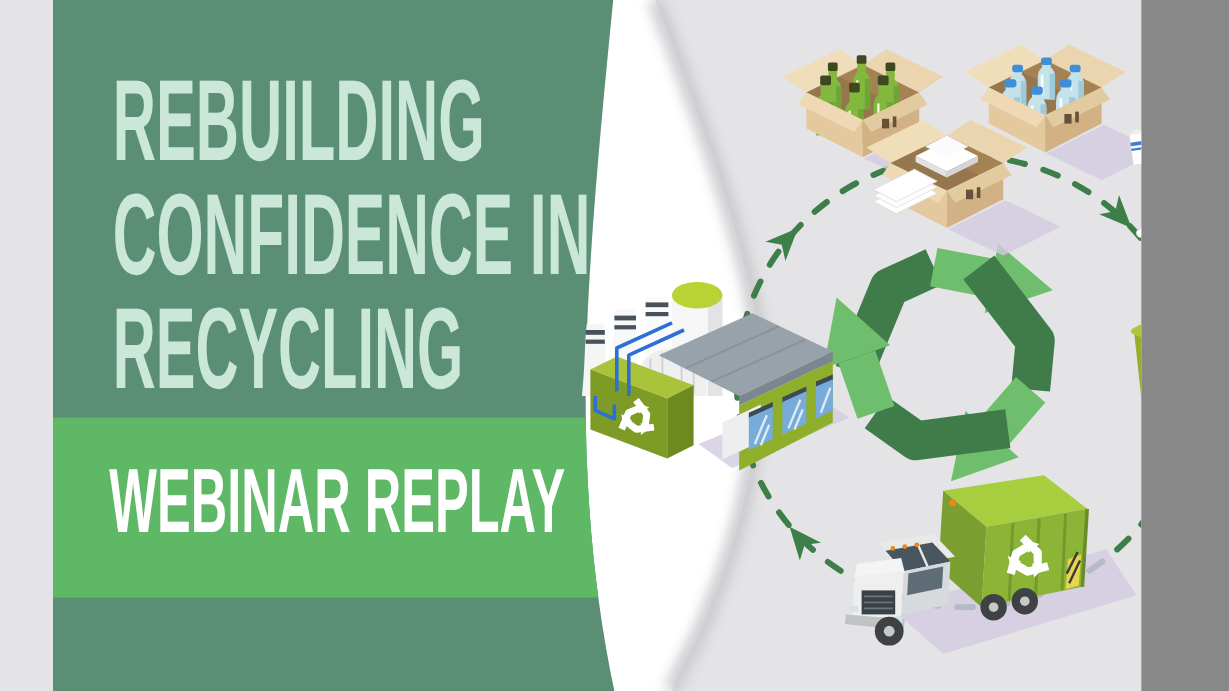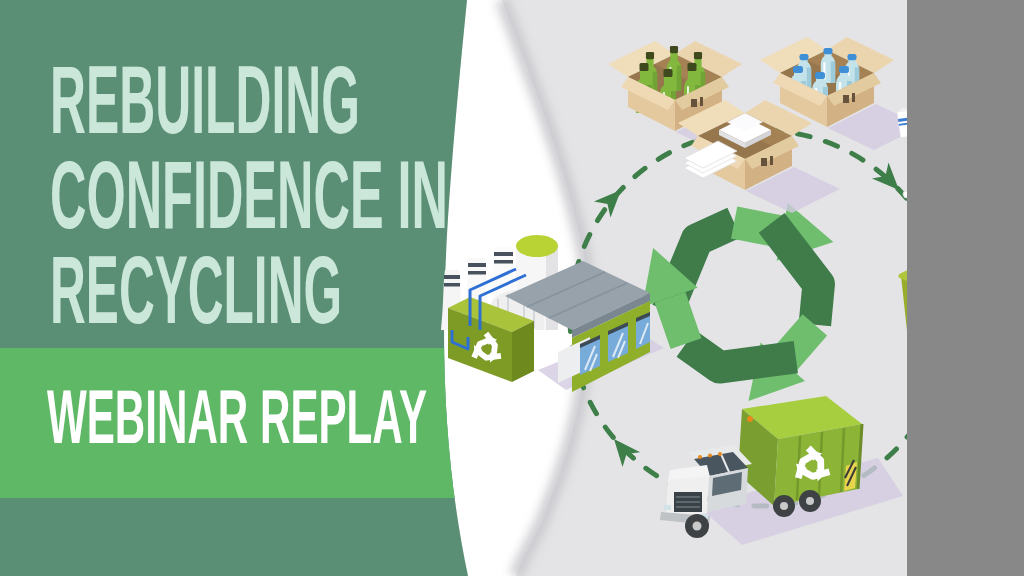--- a/index.html
+++ b/index.html
@@ -1,19 +1,20 @@
 <!DOCTYPE html>
 <html style="--panel: #5B8F75; --band: #5FB866; --mint: #CBE7DA; --white: #FFFFFF; --bg: #E4E4E6; --dash: #3E7E49; --sym_dark: #3F7C4A; --sym_light: #6FBE6E; --lavender: #D2CBE1; --cardboard_mid: #E5C99E; --cardboard_dark: #D2B184; --cardboard_flap: #F0DDBA; --glass_green: #83B83E; --bottle_blue: #C3E2EA; --cap_blue: #3F8FD6; --bin_front: #97AD2B; --bin_side: #7E9522; --truck_top: #A6CE3F; --truck_side: #8CB437; --pipe_blue: #2E6FD4;"><head>
 <meta charset="utf-8">
 <style>
   html,body { margin:0; padding:0; background:#888; }
   .stage {
     position:relative; width:907px; height:576px; overflow:hidden;
     background: var(--bg, #E4E4E6);
     font-family:"Liberation Sans","DejaVu Sans",sans-serif;
+    padding-left:44px;
   }
   .stage svg { display:block; width:1024px; height:576px; }
   text { font-family:"Liberation Sans","DejaVu Sans",sans-serif; font-weight:bold; }
 </style>
 </head>
 <body>
 
 <div class="stage">
 <svg viewBox="0 0 1024 576" role="img">
   <defs>

